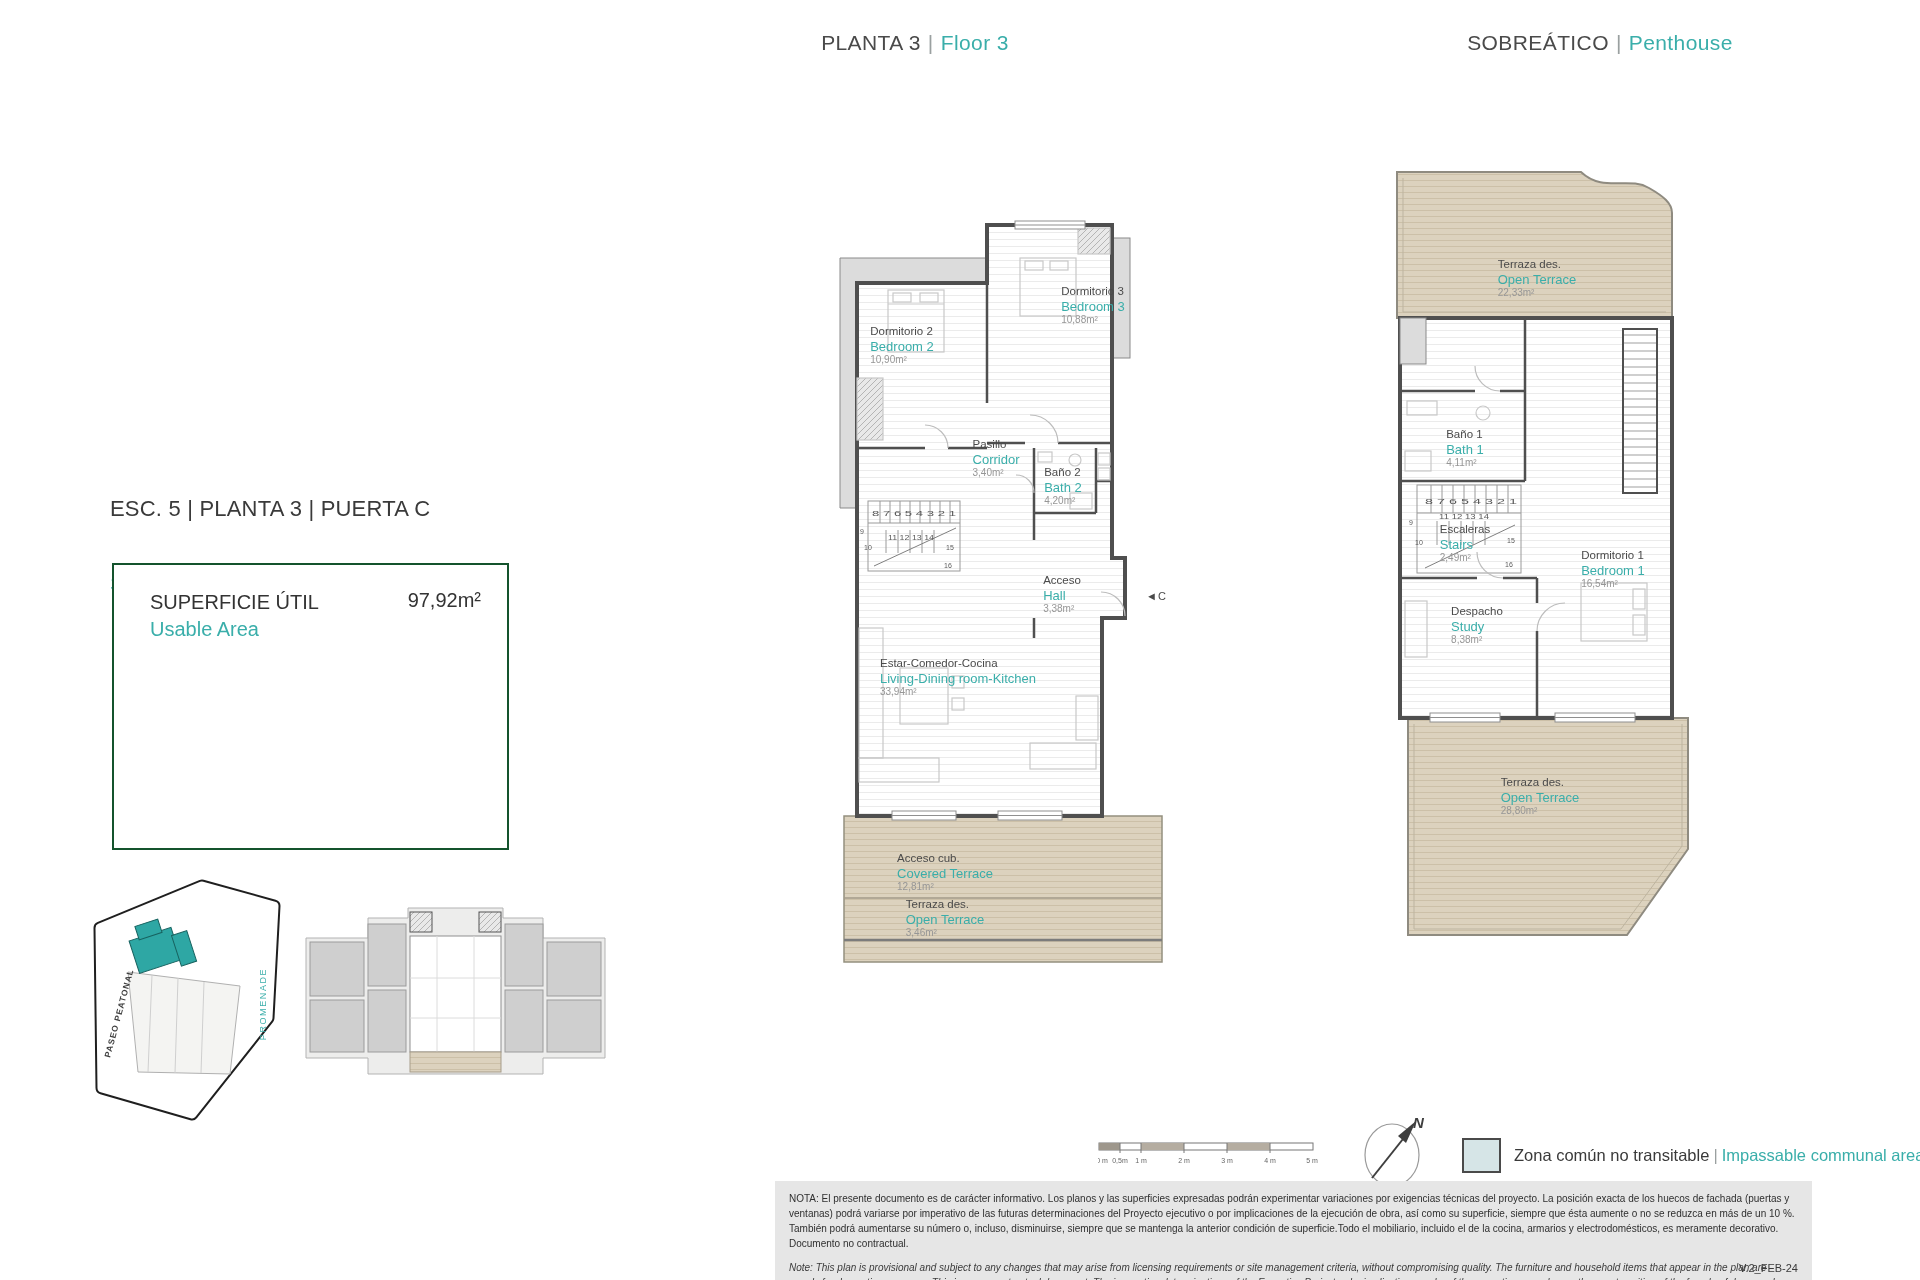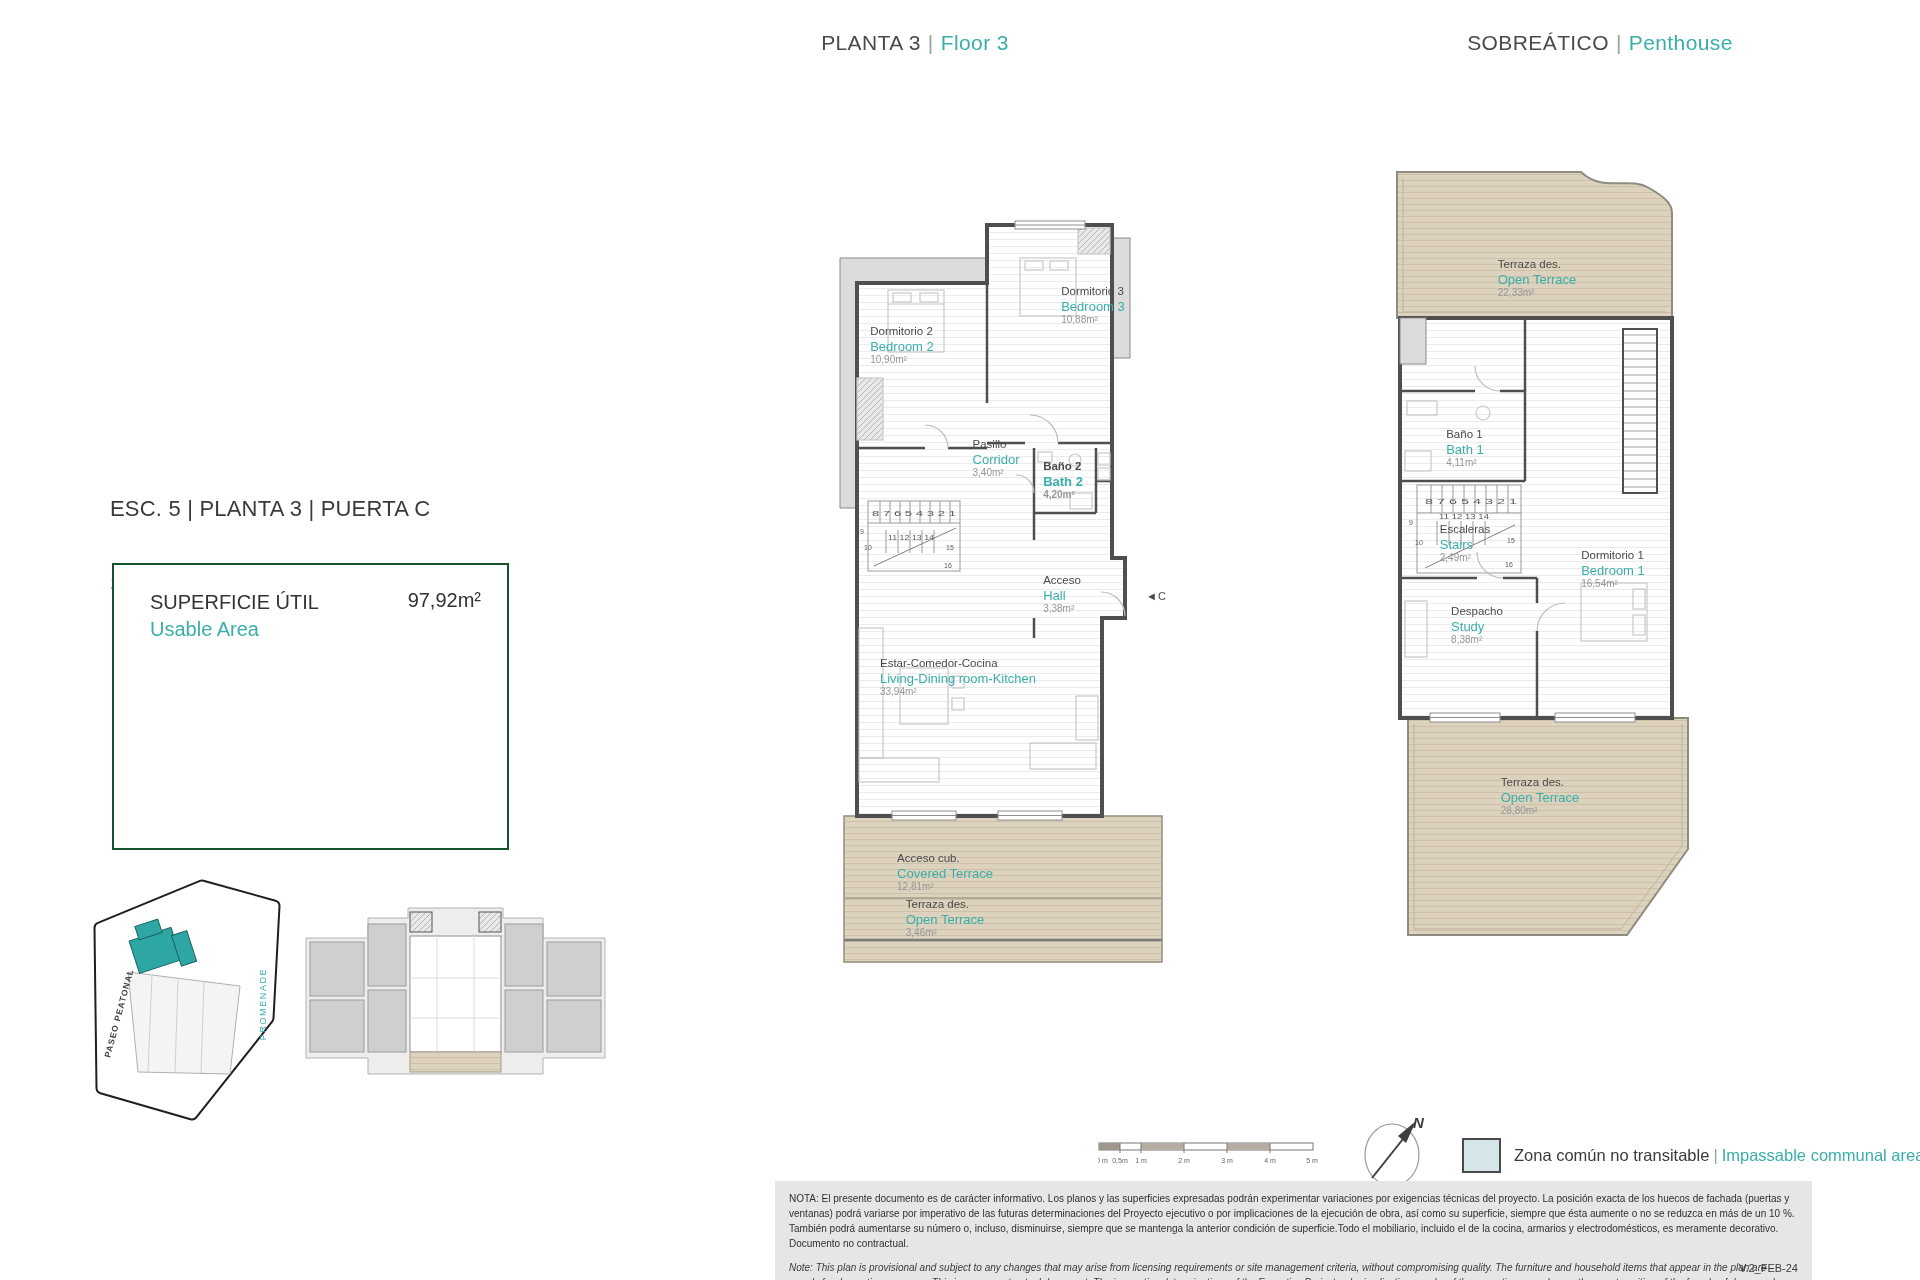--- a/index.html
+++ b/index.html
@@ -220,21 +220,21 @@
   <div class="rlabel" style="left:263px;top:107px;">
     <span class="es">Dormitorio 3</span>
       <span class="en">Bedroom 3</span>
       <span class="area">10,88m²</span>
   </div>
   <div class="rlabel" style="left:166px;top:260px;">
     <span class="es">Pasillo</span>
       <span class="en">Corridor</span>
       <span class="area">3,40m²</span>
   </div>
-  <div class="rlabel" style="left:233px;top:282px;font-weight:bold;">
+  <div class="rlabel" style="left:233px;top:288px;">
     <span class="es">Baño 2</span>
       <span class="en">Bath 2</span>
       <span class="area">4,20m²</span>
   </div>
   <div class="rlabel" style="left:232px;top:396px;">
     <span class="es">Acceso</span>
       <span class="en">Hall</span>
       <span class="area">3,38m²</span>
   </div>
   <div class="rlabel" style="left:128px;top:479px;">

